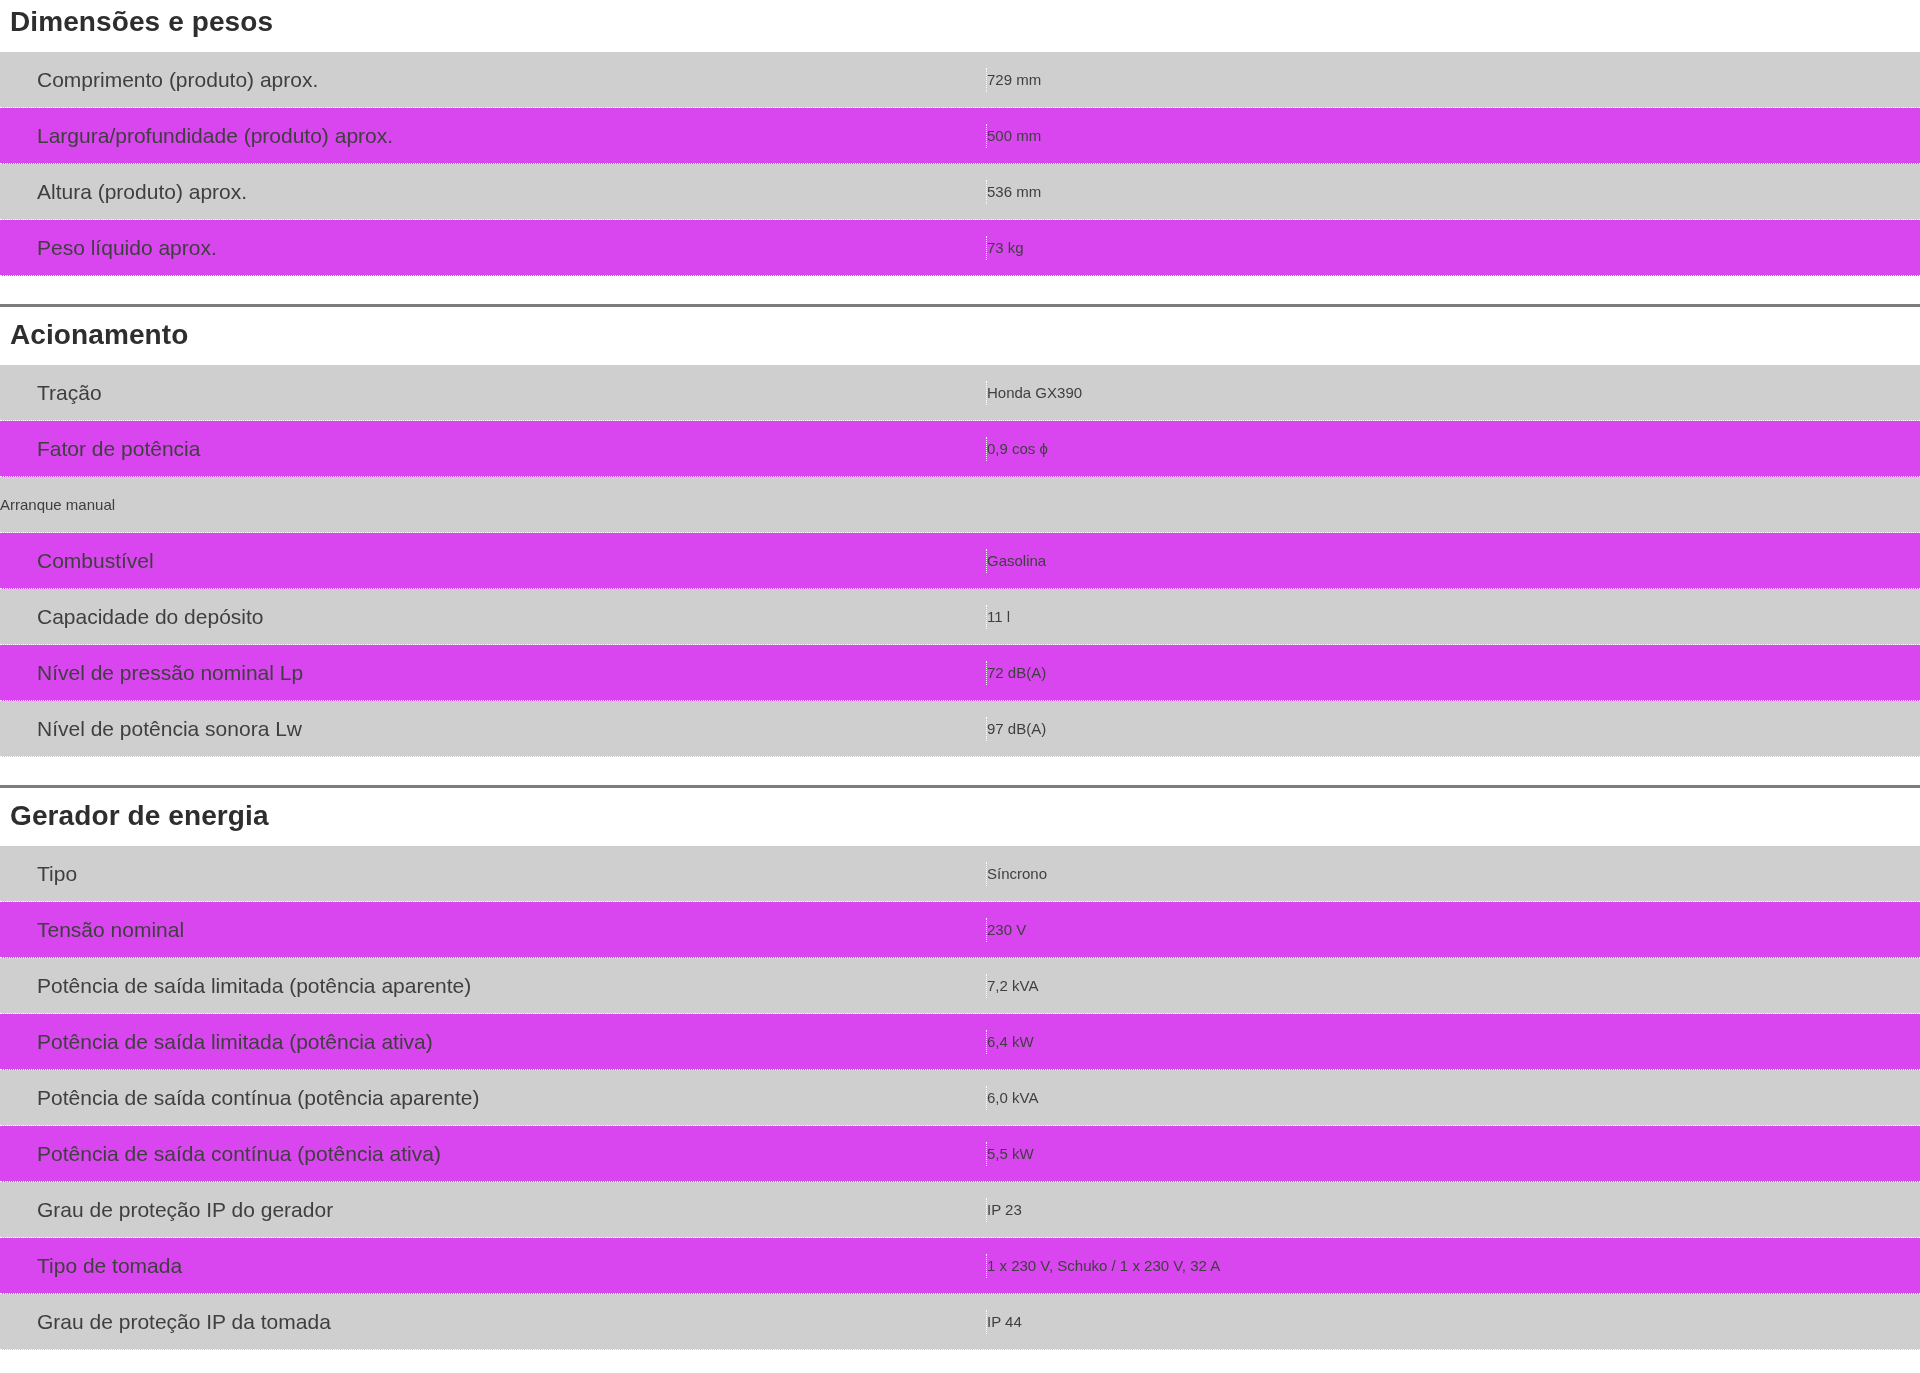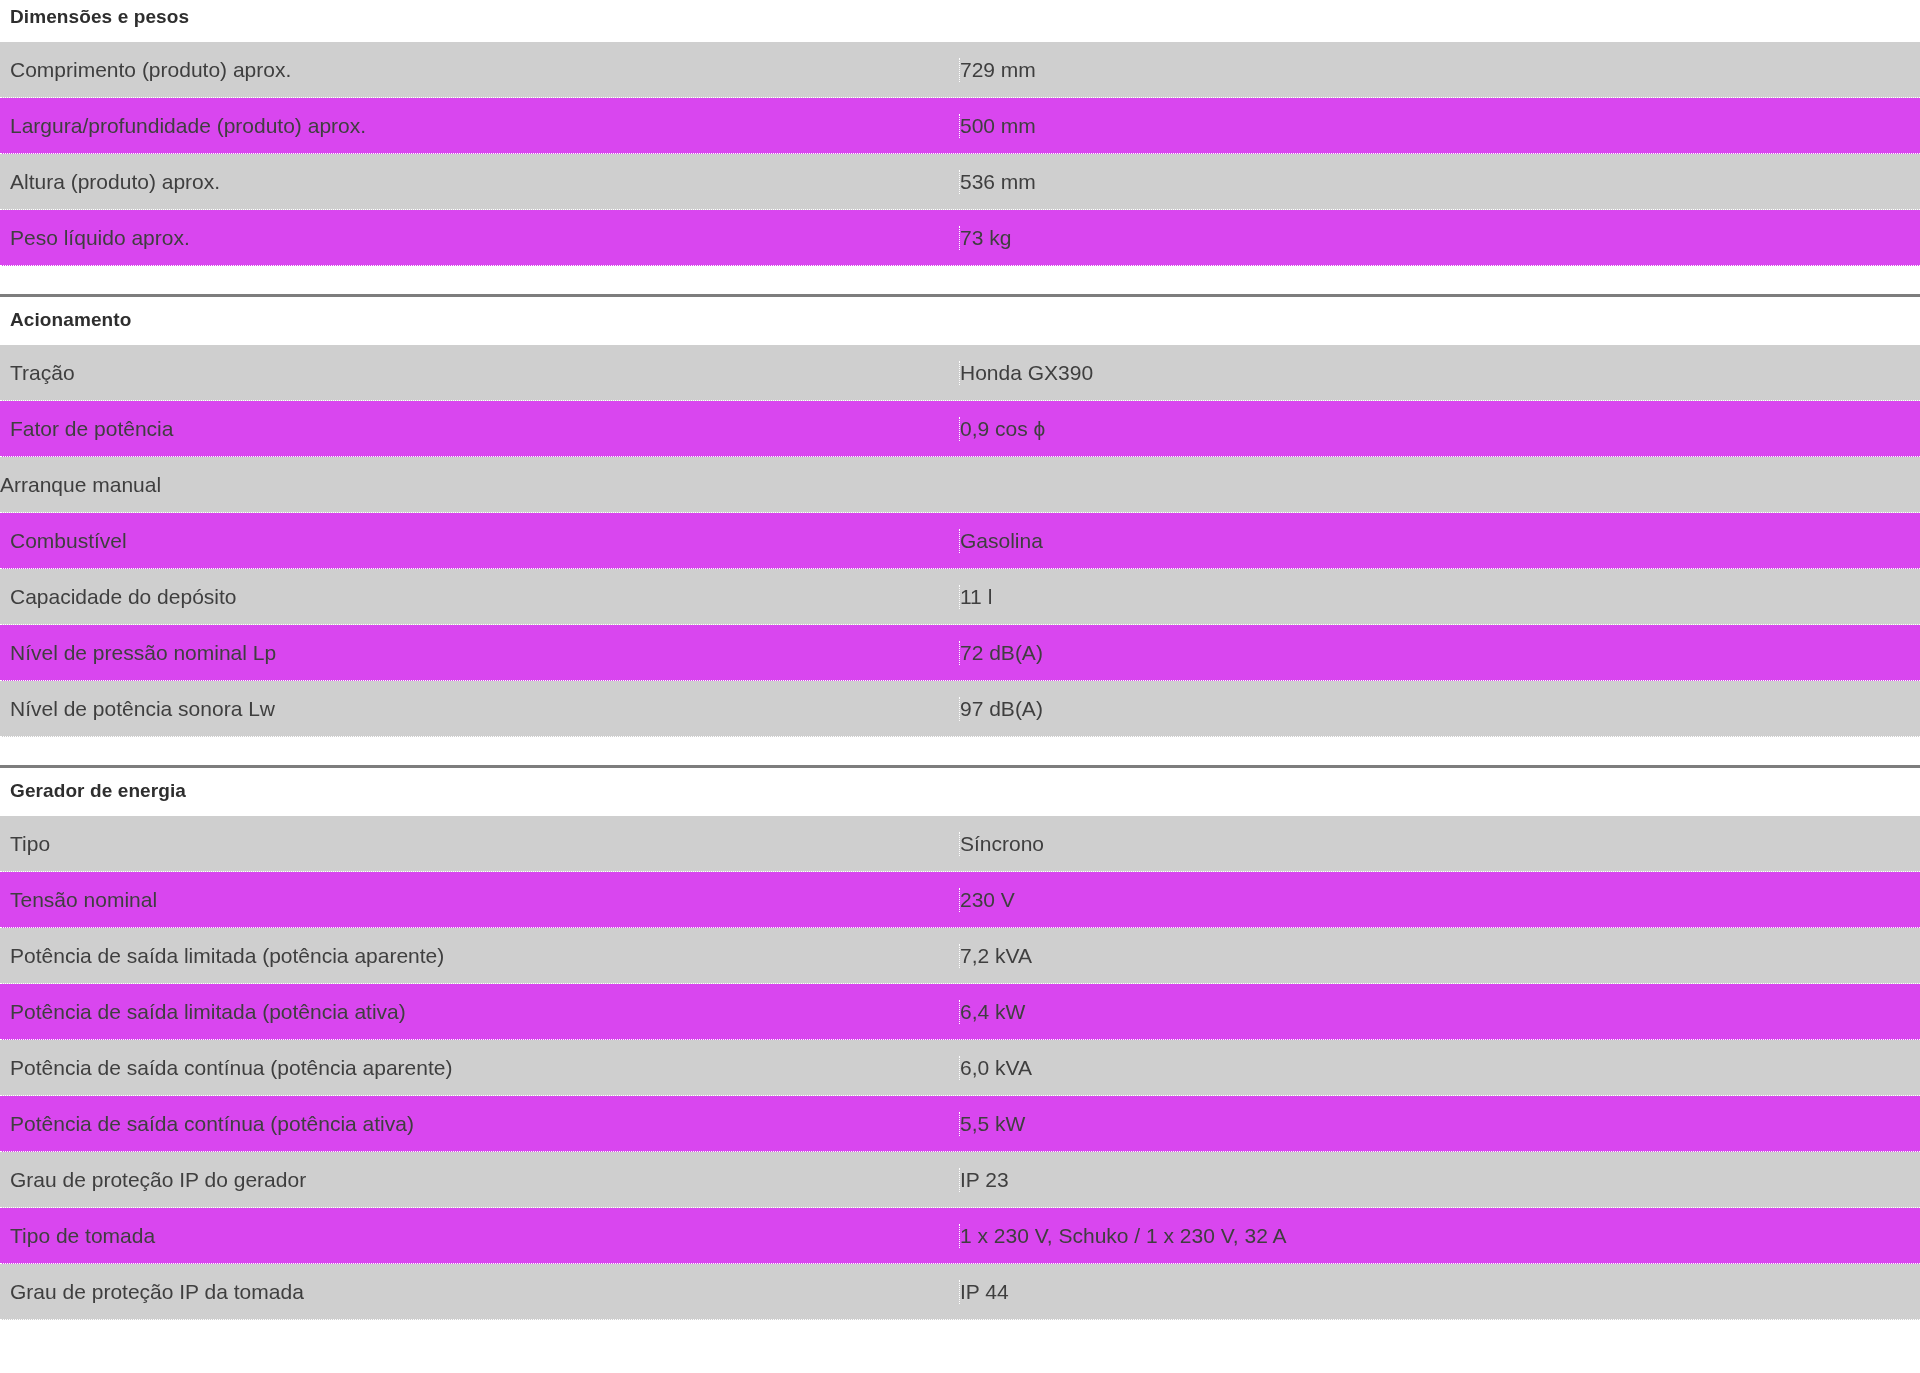--- a/index.html
+++ b/index.html
@@ -18,21 +18,21 @@
     width: 1920px;
     box-sizing: border-box;
     padding: 0 0 0 0;
   }
 
   .spec-group {
     width: 1920px;
   }
 
   .group-title {
-    font-size: 19px;
+    font-size: 28px;
     font-weight: bold;
     color: #2e2e2e;
     padding: 6px 0 14px 10px;
     letter-spacing: 0.1px;
   }
 
   
   .group-rule {
     height: 3px;
     background: #7d7d7d;
@@ -57,26 +57,27 @@
     width: 960px;
     box-sizing: border-box;
     padding: 0 14px 0 10px;
     font-size: 21px;
     color: #3f3f3f;
   }
   .cell-value {
     flex: 1;
     box-sizing: border-box;
     padding: 0 14px 0 0;
-    font-size: 21px;
+    font-size: 15px;
     color: #3f3f3f;
   }
 
   .row .cell-label {
     border-right: 1px dotted #ffffff;
+    margin-left: 27px;
   }
 </style>
 </head>
 <body>
 
 <div class="sheet" id="sheet">
     <div class="spec-group">
       <div class="group-title">Dimensões e pesos</div>
       <div class="row odd">
         <div class="cell-label">Comprimento (produto) aprox.</div>

